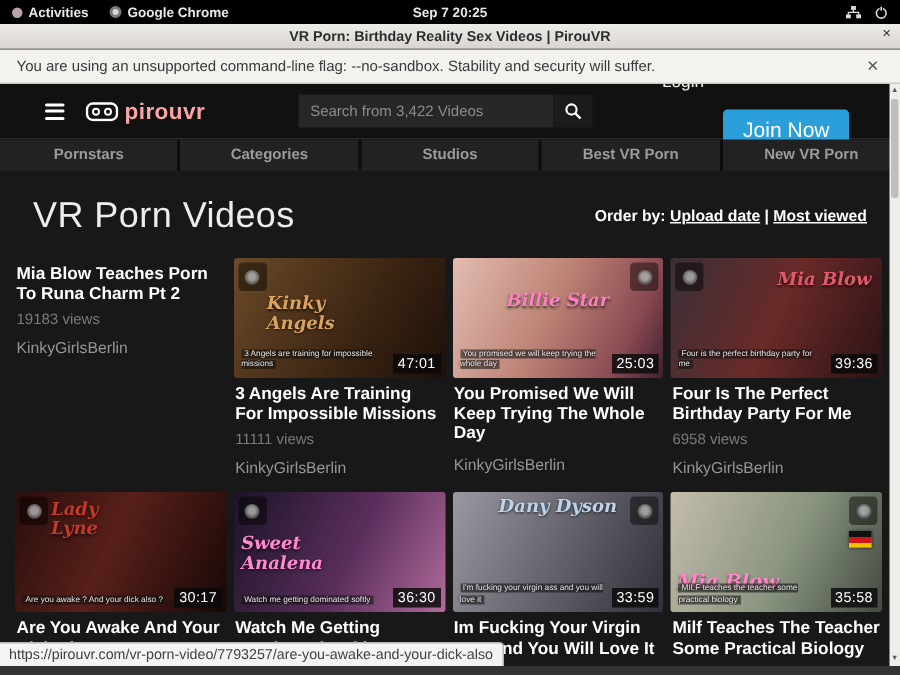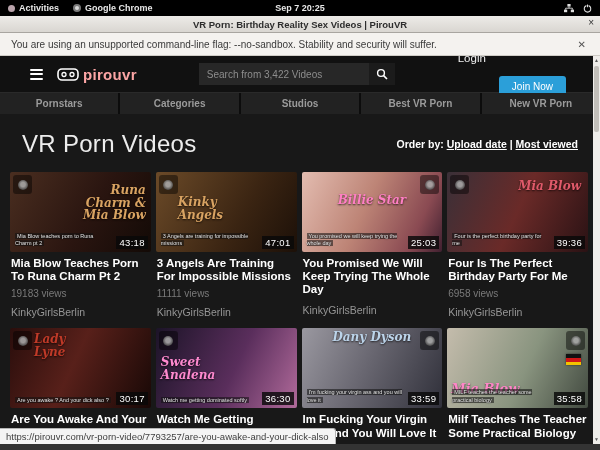--- a/index.html
+++ b/index.html
@@ -39,21 +39,21 @@
   .logo { display:flex; align-items:center; gap:4px; }
   .logo-text { color:#fca5a5; font-weight:bold; font-size:15px; letter-spacing:.3px; }
   .search-wrap { display:flex; margin-left:62px; }
   .search-input { width:170px; height:22px; background:#272727; border:none; outline:none;
     color:#ccc; font-size:10px; padding:0 8px; font-family:"Liberation Sans",sans-serif; }
   .search-input::placeholder { color:#8d8d8d; }
   .search-btn { width:26px; height:22px; background:#1b1b1b; border:none; display:flex;
     align-items:center; justify-content:center; cursor:pointer; }
   .hdr-right { margin-left:auto; display:flex; align-items:flex-start; gap:13px; }
   .login { color:#f0f0f0; font-size:11.5px; cursor:pointer; }
-  .join-btn { color:#fff; font-size:10px; padding:5px 13px; border-radius:3px; cursor:pointer; border:none;margin-top:24px; }
+  .join-btn { color:#fff; font-size:14px; padding:5px 13px; border-radius:3px; cursor:pointer; border:none;margin-top:24px; }
   
   .nav { display:flex; gap:2px; background:#0c0c0c; border-top:1px solid #2a2a2a; height:22px; }
   .nav-item { flex:1; background:#222; color:#9b9b9b; font-size:10px; font-weight:bold;
     display:flex; align-items:center; justify-content:center; cursor:pointer; }
   
   .page-head { display:flex; align-items:center; padding:16px 16px 14px 22px; }
   .page-title { font-size:24px; font-weight:400; color:#ededed; letter-spacing:.3px; }
   .order-by { margin-left:auto; font-size:10.5px; font-weight:bold; color:#fff; padding-right:6px; }
   .order-by a { color:#fff; text-decoration:underline; cursor:pointer; }
   
@@ -189,26 +189,20 @@
         <span>Order by:</span>
         <a>Upload date</a>
         <span>|</span>
         <a>Most viewed</a>
       </span>
     </div>
 
     <div class="grid">
 
       <article class="card">
-        <div class="thumb" style=";background:linear-gradient(120deg,#4a2e20 0%,#2a1510 55%,#130a06 100%)">
-          <span class="wm"></span>
-          <span class="ov ov-1" style=";color:#d9a362">Runa Charm &amp; Mia Blow</span>
-          <span class="cap"><span>Mia Blow teaches porn to Runa Charm pt 2</span></span>
-          <span class="dur">43:18</span>
-        </div>
         <h3 class="vtitle">Mia Blow Teaches Porn To Runa Charm Pt 2</h3>
         <div class="views">19183 views</div>
         <a class="studio">KinkyGirlsBerlin</a>
       </article>
 
       <article class="card">
         <div class="thumb" style=";background:linear-gradient(120deg,#6b4a28 0%,#3a2412 60%,#1c1008 100%)">
           <span class="wm"></span>
           <span class="ov ov-2" style=";color:#d9a362">Kinky Angels</span>
           <span class="cap"><span>3 Angels are training for impossible missions</span></span>

